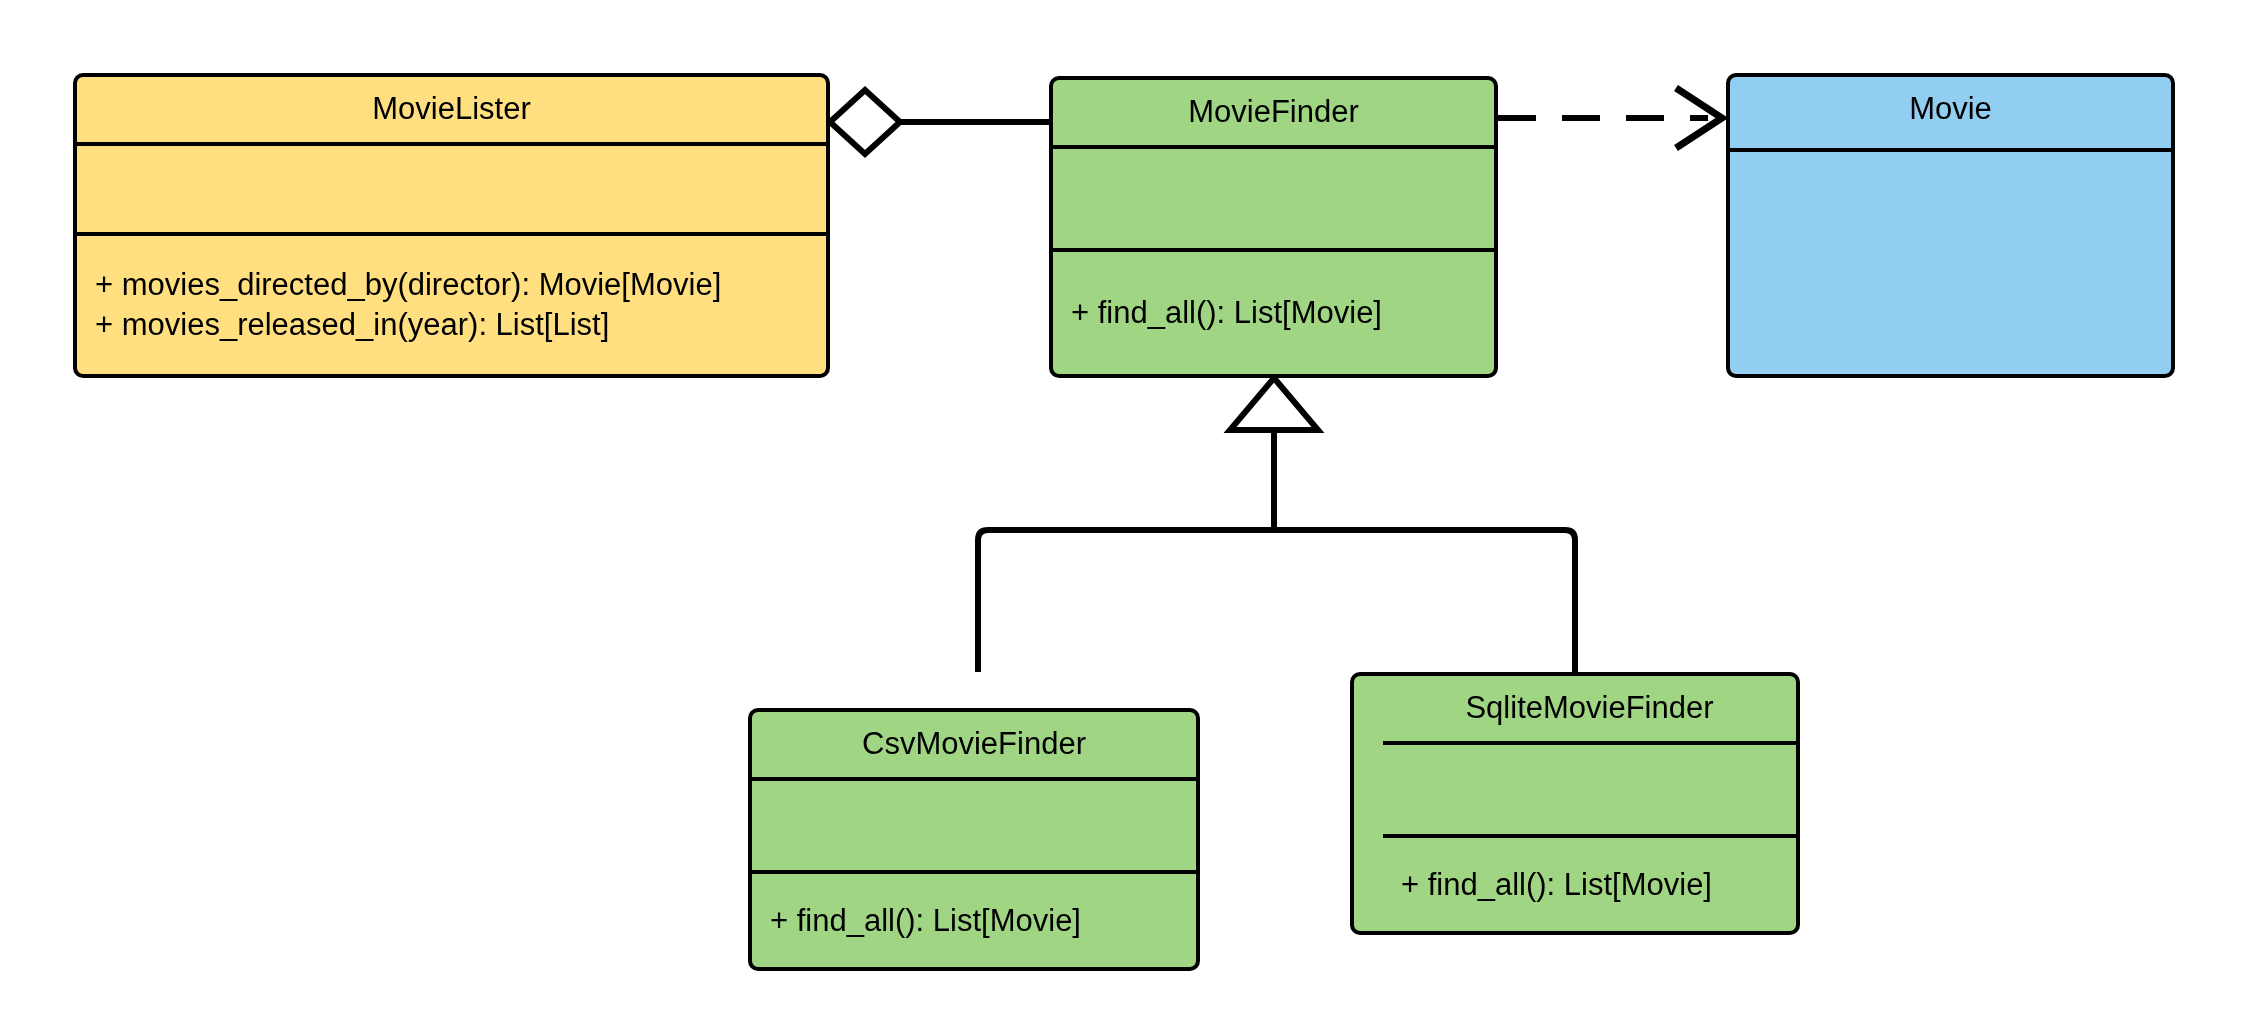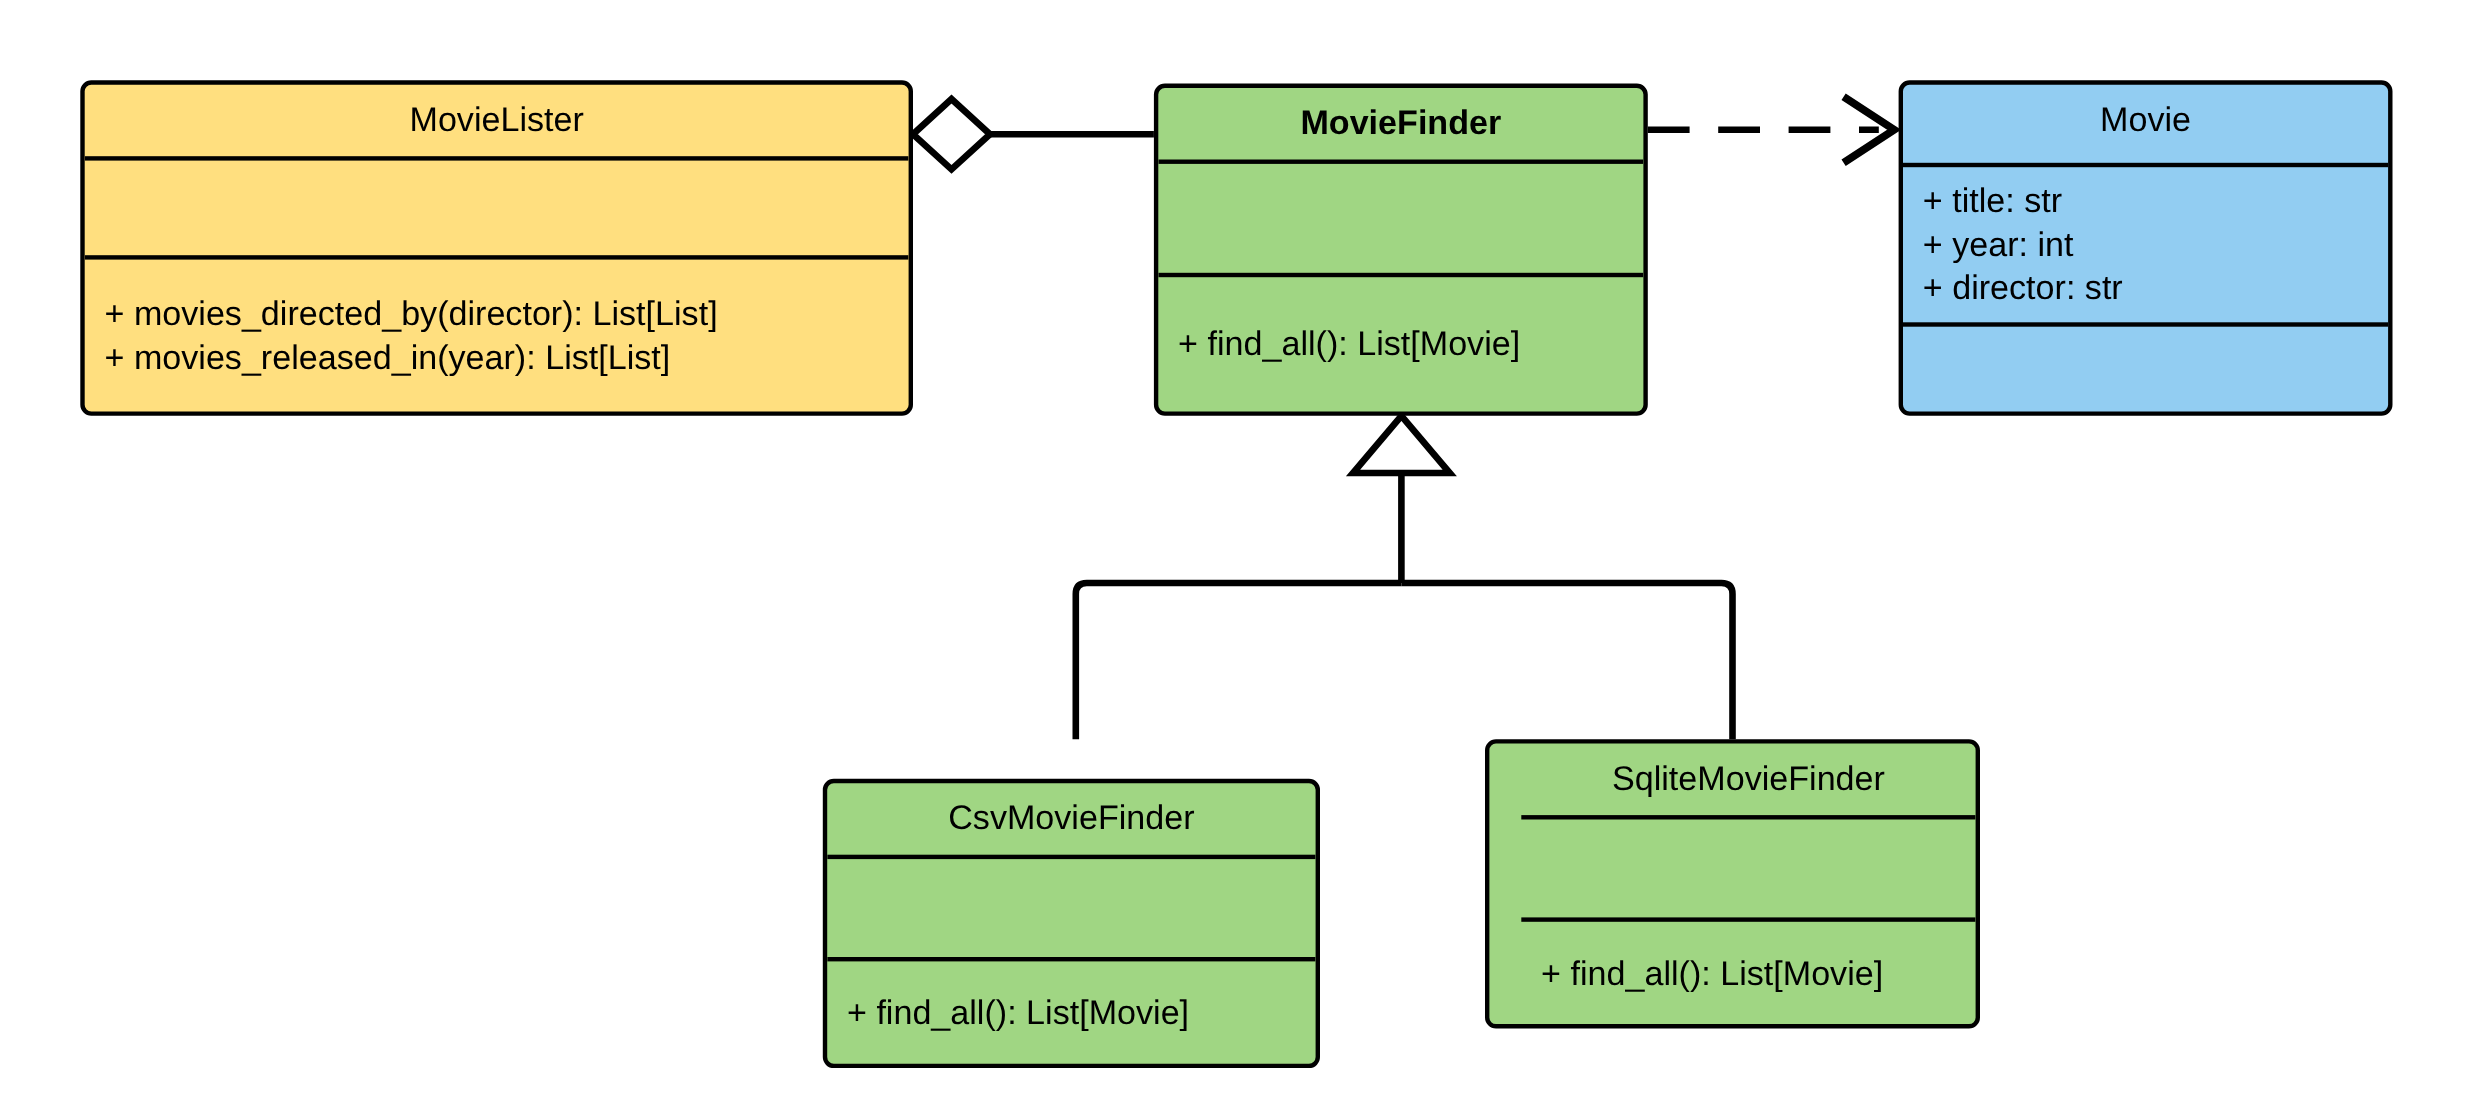--- a/index.html
+++ b/index.html
@@ -99,50 +99,43 @@
 
   <div class="uml-class" style="left:73px; top:73px; width:757px; height:305px; background:#FFDF7F;">
     <div class="compartment" style="height:65px;">
       <div class="class-name" style="margin-top:13px;">MovieLister</div>
     </div>
     <div class="compartment divided" style="height:90px;">
       <div class="member-list"></div>
     </div>
     <div class="compartment divided" style="flex:1 1 auto;">
       <div class="member-list">
-        <div class="member">+ movies_directed_by(director): List[List]</div>
+        <div class="member">+ movies_directed_by(director): Movie[Movie]</div>
         <div class="member">+ movies_released_in(year): List[List]</div>
       </div>
     </div>
   </div>
 
   <div class="uml-class" style="left:1049px; top:76px; width:449px; height:302px; background:#A0D683;">
     <div class="compartment" style="height:65px;">
-      <div class="class-name" style="margin-top:13px;font-weight:bold;">MovieFinder</div>
+      <div class="class-name" style="margin-top:13px;">MovieFinder</div>
     </div>
     <div class="compartment divided" style="height:103px;">
       <div class="member-list"></div>
     </div>
     <div class="compartment divided" style="flex:1 1 auto;">
       <div class="member-list">
         <div class="member">+ find_all(): List[Movie]</div>
       </div>
     </div>
   </div>
 
   <div class="uml-class" style="left:1726px; top:73px; width:449px; height:305px; background:#92CDF2;border-radius:10px;">
     <div class="compartment" style="height:71px;">
       <div class="class-name" style="margin-top:13px;">Movie</div>
-    </div>
-    <div class="compartment divided" style="height:145px;">
-      <div class="member-list">
-        <div class="member">+ title: str</div>
-        <div class="member">+ year: int</div>
-        <div class="member">+ director: str</div>
-      </div>
     </div>
     <div class="compartment divided" style="flex:1 1 auto;">
       <div class="member-list"></div>
     </div>
   </div>
 
   <div class="uml-class" style="left:748px; top:708px; width:452px; height:263px; background:#A0D683;">
     <div class="compartment" style="height:65px;">
       <div class="class-name" style="margin-top:13px;">CsvMovieFinder</div>
     </div>

